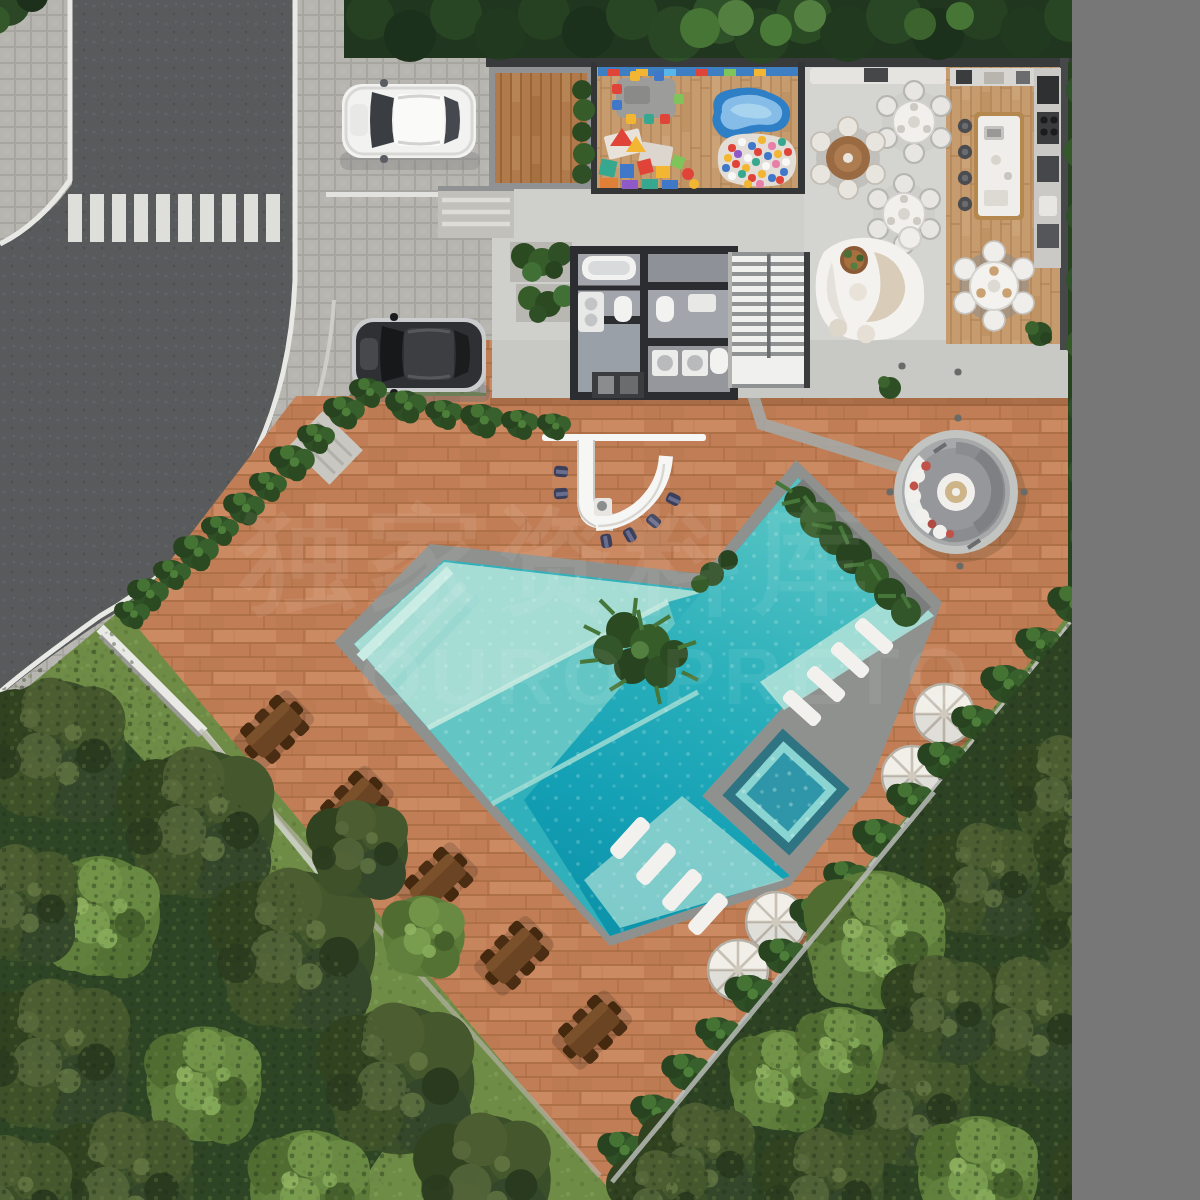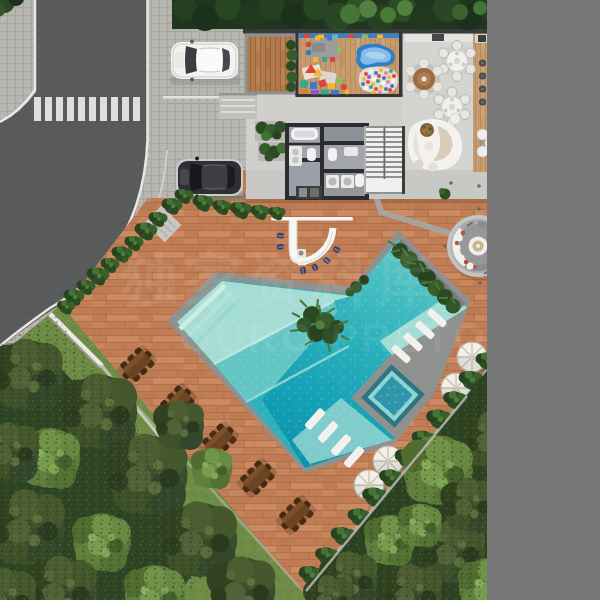--- a/index.html
+++ b/index.html
@@ -1,16 +1,16 @@
 <!DOCTYPE html>
 <html><head>
 <meta charset="utf-8">
 <style>
 html,body{margin:0;padding:0;background:#777;}
-#scene{width:487px;height:600px;position:relative;overflow:hidden;font-family:"Liberation Sans",sans-serif;}
+#scene{width:536px;height:600px;position:relative;overflow:hidden;font-family:"Liberation Sans",sans-serif;}
 </style>
 </head>
 <body>
 <div id="scene">
 <svg width="600" height="600" viewBox="0 0 600 600" xmlns="http://www.w3.org/2000/svg">
 <defs>
 <pattern id="pav" width="8" height="8" patternUnits="userSpaceOnUse">
  <rect width="8" height="8" fill="#b7b5b0"></rect>
  <path d="M0,7.5H8M7.5,0V8" stroke="#a7a5a0" stroke-width="1"></path>
  <rect x="2" y="2" width="3" height="3" fill="#bdbbb6" opacity=".5"></rect>

